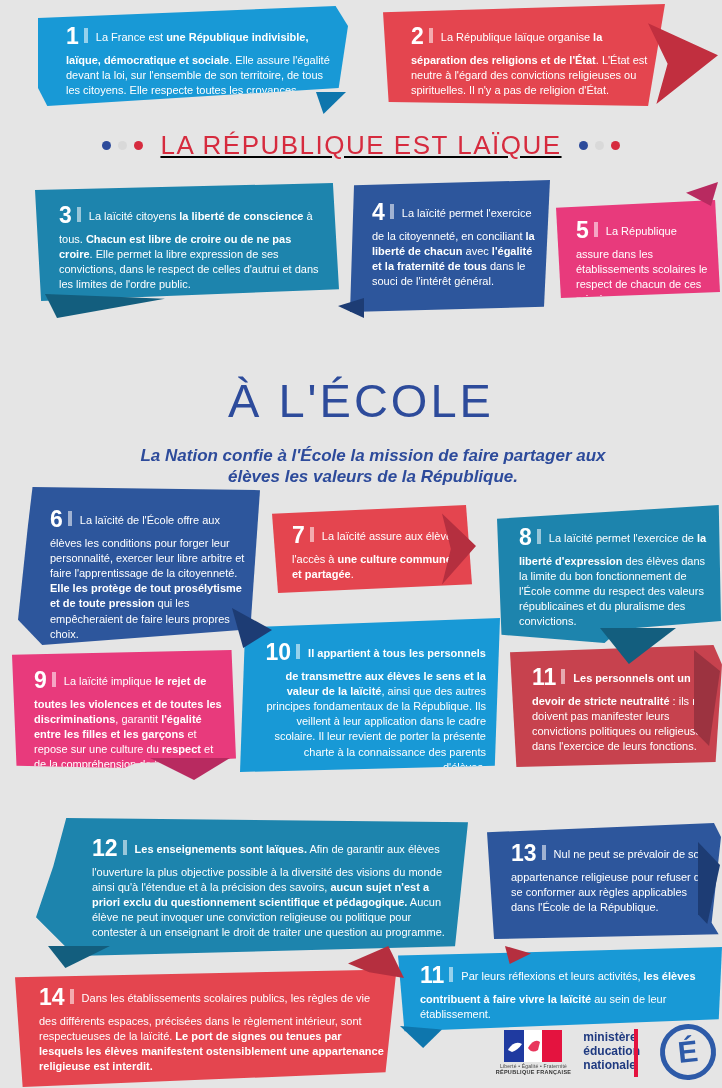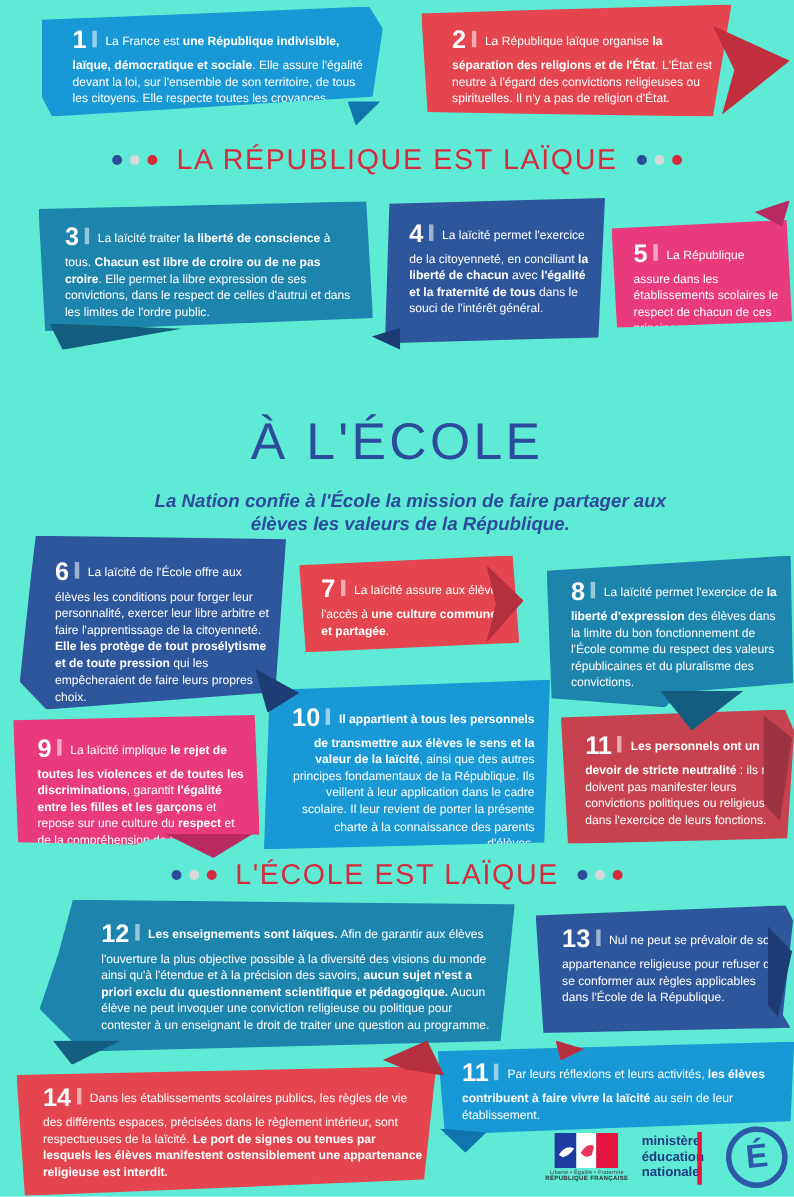--- a/index.html
+++ b/index.html
@@ -1,17 +1,17 @@
 <!DOCTYPE html>
 <html><head>
 <meta charset="utf-8">
 <style>
   html,body{margin:0;padding:0;background:#fff;}
   body{font-family:"Liberation Sans",sans-serif;}
-  #poster{position:relative;width:722px;height:1088px;background:#5eead4;overflow:hidden;}
+  #poster{position:relative;width:722px;height:1088px;background:#e5e5e5;overflow:hidden;}
 
   
   .banner{position:absolute;box-sizing:border-box;color:#fff;font-size:11px;line-height:1.38;}
   .banner .art-text{margin:0;}
   .banner strong{font-weight:700;}
   .num{font-size:23px;font-weight:700;margin-right:5px;vertical-align:-3px;}
   .numbar{display:inline-block;width:4px;height:15px;background:rgba(255,255,255,.55);margin-right:8px;vertical-align:-2px;}
 
   .c-lb{background:#1899d6;}
   .c-tl{background:#1d84ad;}
@@ -49,21 +49,21 @@
   #f9 {left:150px;top:758px;width:80px;height:22px;background:#b82a60;clip-path:polygon(0 0,100% 0,55% 100%);}
   #f11{left:694px;top:650px;width:26px;height:96px;background:#9c3340;clip-path:polygon(0 0,100% 22%,58% 100%,0 84%);}
   #f12{left:48px;top:946px;width:62px;height:22px;background:#135e7e;clip-path:polygon(0 0,100% 0,28% 100%);}
   #f13{left:698px;top:842px;width:22px;height:82px;background:#1d3c74;clip-path:polygon(0 0,100% 28%,42% 100%,0 88%);}
   #f14{left:348px;top:946px;width:56px;height:32px;background:#b52f3f;clip-path:polygon(0 55%,72% 0,100% 100%,38% 82%);}
   #f15{left:400px;top:1026px;width:42px;height:22px;background:#0e76ad;clip-path:polygon(0 0,100% 16%,55% 100%);}
   #f16{left:505px;top:946px;width:26px;height:18px;background:#b52f3f;clip-path:polygon(0 0,100% 42%,18% 100%);}
 
   
   .sect-head{position:absolute;left:0;width:722px;display:flex;align-items:center;justify-content:center;gap:7px;}
-  #sh1{top:130px;} #sh2{top:780px;}
+  #sh1{top:130px;text-decoration:underline;} #sh2{top:780px;}
   .sect-head h2{margin:0 10px;font-size:26px;font-weight:400;letter-spacing:1.5px;color:#d62b3e;}
   .dot{width:9px;height:9px;border-radius:50%;display:inline-block;}
   .d-b{background:#2d4b9b;} .d-g{background:#d9d9d9;} .d-r{background:#d62b3e;}
 
   #title{position:absolute;top:326px;left:0;width:722px;margin:0;text-align:center;
          color:#2d4b9b;font-size:47px;font-weight:400;line-height:1.06;letter-spacing:3px;}
   #subtitle{position:absolute;top:433px;left:111px;width:500px;margin:12px;text-align:center;
          color:#2d4b9b;font-size:17px;font-style:italic;font-weight:700;line-height:1.25;}
 
   
@@ -94,21 +94,21 @@
     <span class="dot d-b"></span>
       <span class="dot d-g"></span>
       <span class="dot d-r"></span>
     <h2>LA RÉPUBLIQUE EST LAÏQUE</h2>
     <span class="dot d-b"></span>
       <span class="dot d-g"></span>
       <span class="dot d-r"></span>
   </div>
 
   <div class="banner c-tl" id="b3">
-    <p class="art-text"><span class="num">3</span><span class="numbar"></span><span><span>La laïcité traiter </span><strong>la liberté de conscience</strong><span> à tous. </span><strong>Chacun est libre de croire ou de ne pas croire</strong><span>. Elle permet la libre expression de ses convictions, dans le respect de celles d'autrui et dans les limites de l'ordre public.</span></span></p>
+    <p class="art-text"><span class="num">3</span><span class="numbar"></span><span><span>La laïcité citoyens </span><strong>la liberté de conscience</strong><span> à tous. </span><strong>Chacun est libre de croire ou de ne pas croire</strong><span>. Elle permet la libre expression de ses convictions, dans le respect de celles d'autrui et dans les limites de l'ordre public.</span></span></p>
   </div>
 
   <div class="banner c-db" id="b4">
     <p class="art-text"><span class="num">4</span><span class="numbar"></span><span><span>La laïcité permet l'exercice de la citoyenneté, en conciliant </span><strong>la liberté de chacun</strong><span> avec </span><strong>l'égalité et la fraternité de tous</strong><span> dans le souci de l'intérêt général.</span></span></p>
   </div>
 
   <div class="banner c-pk" id="b5">
     <p class="art-text"><span class="num">5</span><span class="numbar"></span><span><span>La République assure dans les établissements scolaires le respect de chacun de ces principes.</span></span></p>
   </div>
 
@@ -132,29 +132,20 @@
   </div>
 
   <div class="banner c-lb" id="b10">
     <p class="art-text"><span class="num">10</span><span class="numbar"></span><span><span></span><strong>Il appartient à tous les personnels de transmettre aux élèves le sens et la valeur de la laïcité</strong><span>, ainsi que des autres principes fondamentaux de la République. Ils veillent à leur application dans le cadre scolaire. Il leur revient de porter la présente charte à la connaissance des parents d'élèves.</span></span></p>
   </div>
 
   <div class="banner c-dr" id="b11">
     <p class="art-text"><span class="num">11</span><span class="numbar"></span><span><span></span><strong>Les personnels ont un devoir de stricte neutralité</strong><span> : ils ne doivent pas manifester leurs convictions politiques ou religieuses dans l'exercice de leurs fonctions.</span></span></p>
   </div>
 
-  <div class="sect-head" id="sh2">
-    <span class="dot d-b"></span>
-      <span class="dot d-g"></span>
-      <span class="dot d-r"></span>
-    <h2>L'ÉCOLE EST LAÏQUE</h2>
-    <span class="dot d-b"></span>
-      <span class="dot d-g"></span>
-      <span class="dot d-r"></span>
-  </div>
 
   <div class="banner c-tl" id="b12">
     <p class="art-text"><span class="num">12</span><span class="numbar"></span><span><span></span><strong>Les enseignements sont laïques.</strong><span> Afin de garantir aux élèves l'ouverture la plus objective possible à la diversité des visions du monde ainsi qu'à l'étendue et à la précision des savoirs, </span><strong>aucun sujet n'est a priori exclu du questionnement scientifique et pédagogique.</strong><span> Aucun élève ne peut invoquer une conviction religieuse ou politique pour contester à un enseignant le droit de traiter une question au programme.</span></span></p>
   </div>
 
   <div class="banner c-db" id="b13">
     <p class="art-text"><span class="num">13</span><span class="numbar"></span><span><span>Nul ne peut se prévaloir de son appartenance religieuse pour refuser de se conformer aux règles applicables dans l'École de la République.</span></span></p>
   </div>
 
   <div class="banner c-lb" id="b15">

